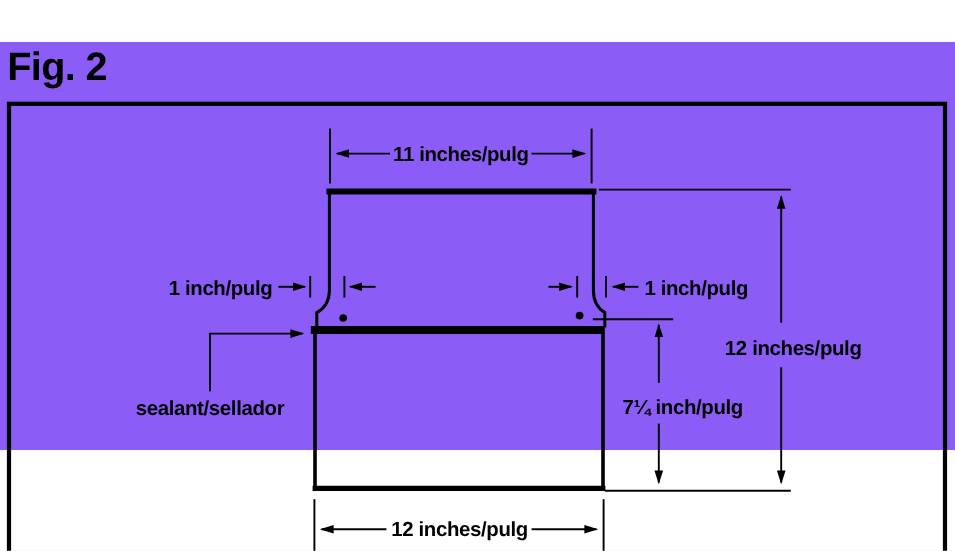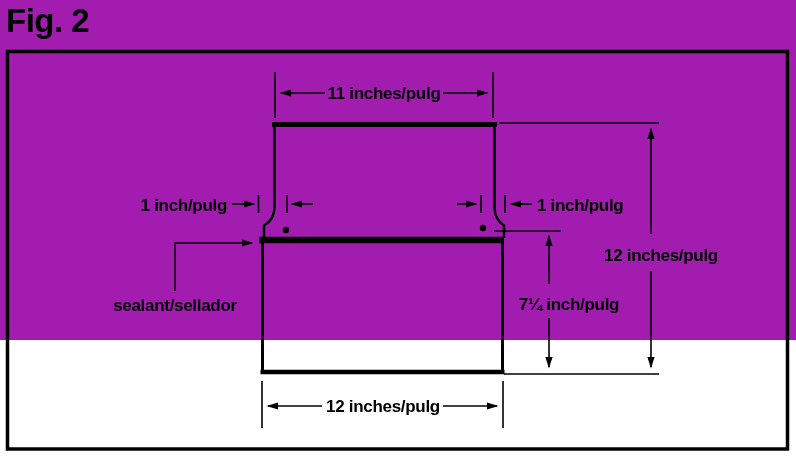--- a/index.html
+++ b/index.html
@@ -7,22 +7,23 @@
     padding: 0;
     background: #ffffff;
     width: 796px;
     height: 459px;
     overflow: hidden;
   }
   .page {
     position: relative;
     width: 796px;
     height: 340px;
-    background: #a21caf;
+    background: #8b5cf6;
     font-family: "Liberation Sans", sans-serif;
+    margin-top: 35px;
   }
   .fig-title {
     position: absolute;
     left: 6px;
     top: 2px;
     font-weight: bold;
     font-size: 33px;
     letter-spacing: -0.5px;
     color: #000000;
   }

